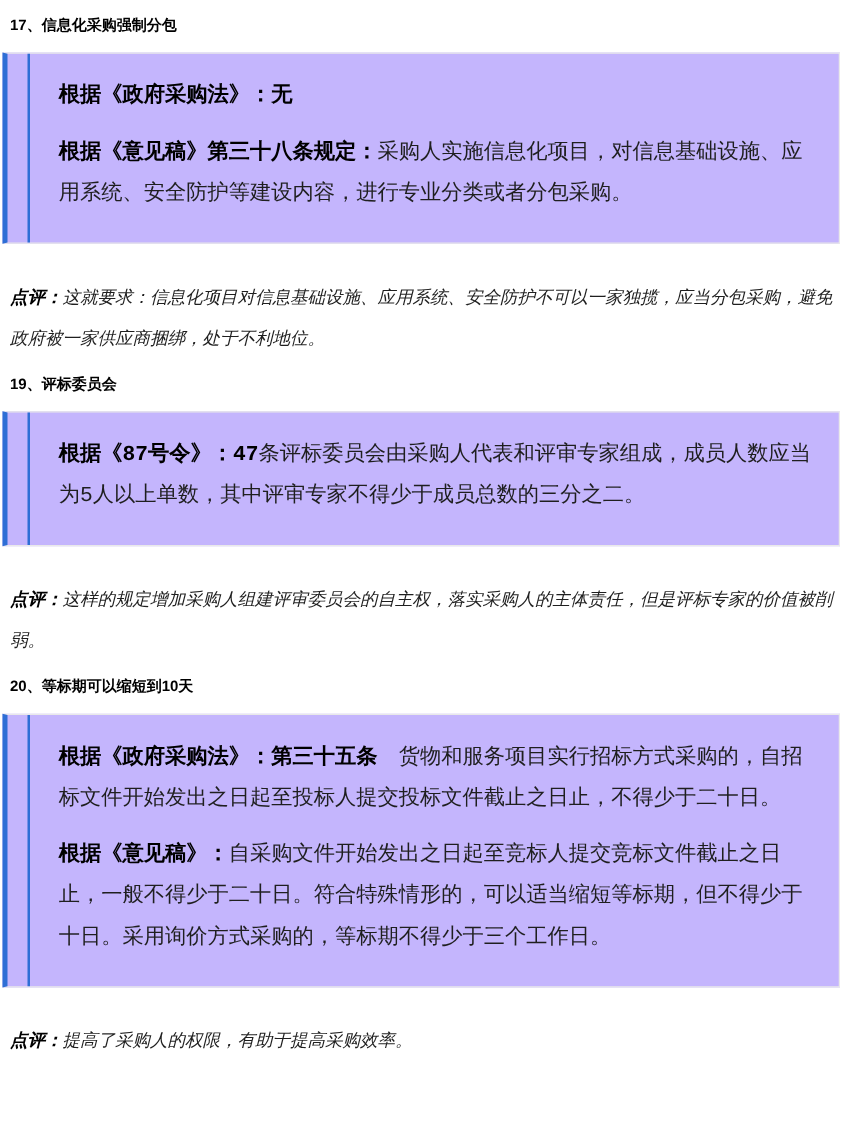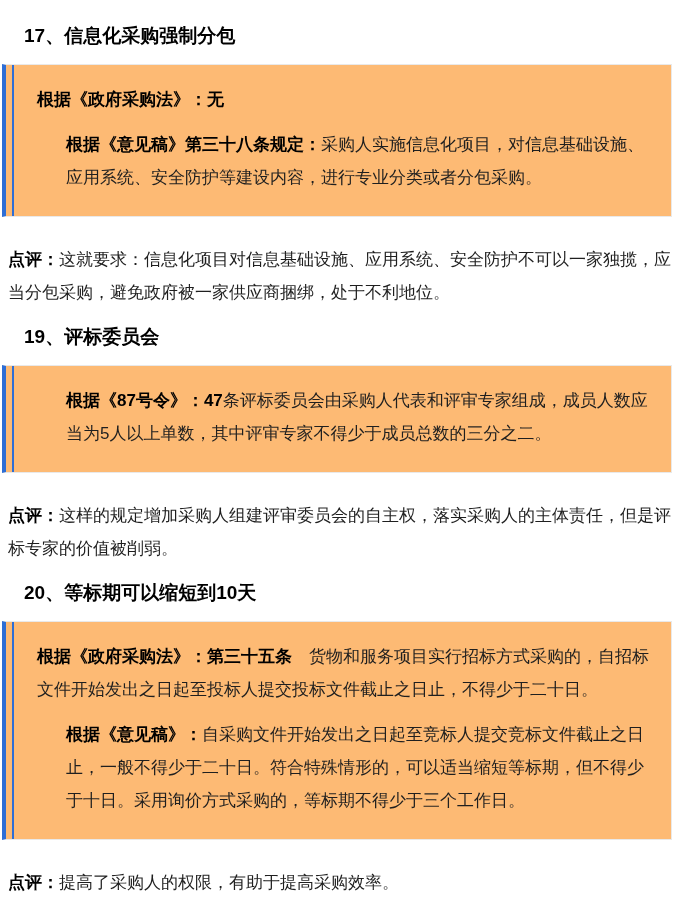--- a/index.html
+++ b/index.html
@@ -10,53 +10,55 @@
   html,body{margin:0;padding:0;background:#ffffff;}
   body{
     width:680px;
     color:var(--text);
     font-family:"Liberation Sans","DejaVu Sans",sans-serif;
     font-size:17px;
     -webkit-font-smoothing:antialiased;
   }
   .page{padding:8px 8px 4px 8px;box-sizing:border-box;width:680px;}
   .section-heading{
-    font-size:19px;
+    font-size:12px;
     font-weight:700;
     color:#000000;
     line-height:24px;
-    margin:16px;
+    margin:0;
   }
   .quote-box{
     margin:10px 0 0 -6px;
     width:670px;
     box-sizing:border-box;
     border:1px solid var(--box-border);
     border-left:4px solid var(--quote-blue);
-    padding-left:6px;
-    background:#fdba74;
+    padding-left:16px;
+    background:#c4b5fd;
+    font-family:Liberation Mono, monospace;
   }
   .quote-inner{
     border-left:2px solid var(--quote-blue);
     padding:18px 22px 22px 23px;
   }
   .quote-para{
     margin:0 0 12px 0;
     line-height:33px;
     font-size:17px;
   }
-  .quote-para:last-child{margin-bottom:0;margin-left:29px;}
+  .quote-para:last-child{margin-bottom:0;}
   .quote-para strong, .comment strong{
     font-weight:700;
     color:#000000;
   }
   .comment{
     margin:26px 0 24px 0;
     line-height:33px;
-    font-size:17px;
+    font-size:14px;
+    font-style:italic;
   }
   .comment:last-child{margin-bottom:8px;}
   section{margin:0 0 2px 0;}
 </style>
 </head>
 <body>
 
 <div class="page">
 
   <section>

